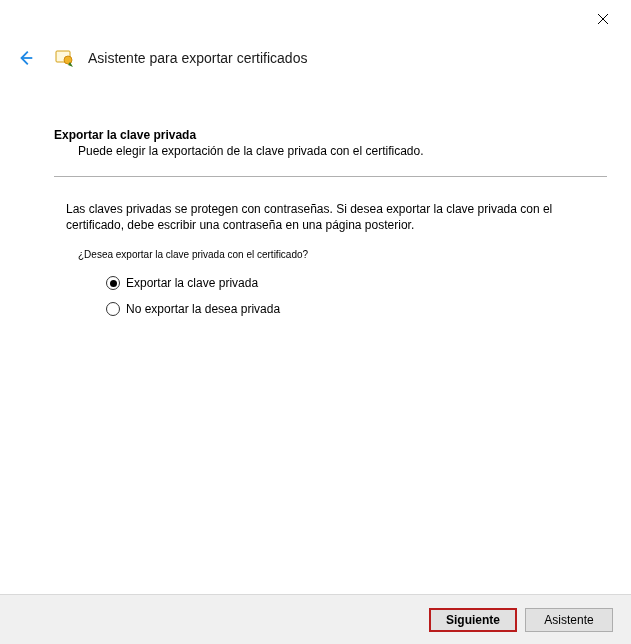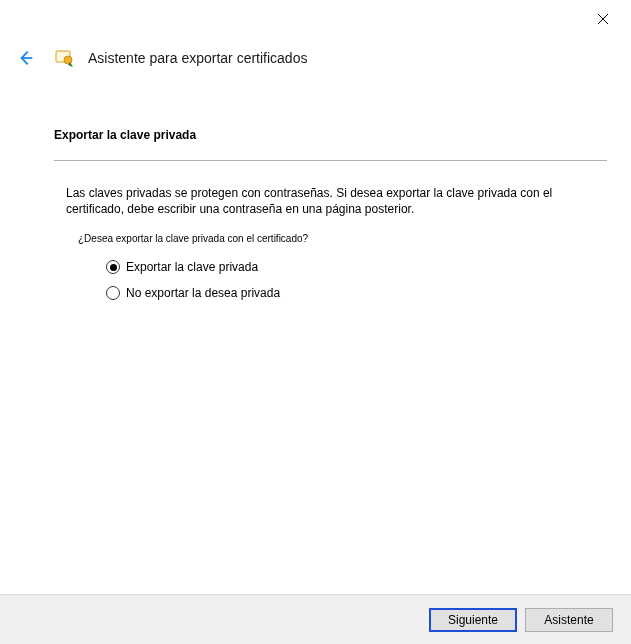--- a/index.html
+++ b/index.html
@@ -137,22 +137,23 @@
       min-width: 88px;
       height: 24px;
       font-size: 12px;
       font-family: inherit;
       background: #e1e1e1;
       border: 1px solid #adadad;
       cursor: pointer;
       padding: 0 14px;
     }
     .btn.primary {
-      border: 2px solid #1d4ed8;
+      border: 2px solid #b91c1c;
       background: #e1e1e1;
+      font-weight: bold;
     }
   </style>
 </head>
 <body>
 
 <button class="close-btn" aria-label="Close">
   <svg viewBox="0 0 12 12">
     <line x1="1" y1="1" x2="11" y2="11" stroke="#000" stroke-width="1"></line>
     <line x1="11" y1="1" x2="1" y2="11" stroke="#000" stroke-width="1"></line>
   </svg>
@@ -170,20 +171,21 @@
       <rect x="2" y="4" width="14" height="11" rx="1" fill="#fff8dc" stroke="#d4a016" stroke-width="1"></rect>
       <circle cx="14" cy="13" r="4" fill="#f0b429" stroke="#c77e00" stroke-width="0.8"></circle>
       <path d="M16 15 L19 20 L14 18" fill="#3b7d23"></path>
     </svg>
   </div>
   <div class="wizard-title">Asistente para exportar certificados</div>
 </div>
 
 <div class="content">
   <div class="section-heading">Exportar la clave privada</div>
+  <div class="section-sub">Puede elegir la exportación de la clave privada con el certificado.</div>
   <hr class="hr">
   <div class="body-text">Las claves privadas se protegen con contraseñas. Si desea exportar la clave privada con el certificado, debe escribir una contraseña en una página posterior.</div>
   <div class="question">¿Desea exportar la clave privada con el certificado?</div>
 
   <div class="radio-group">
     <label class="radio-row">
       <span class="radio checked"></span>
       <span class="radio-label">Exportar la clave privada</span>
     </label>
     <label class="radio-row">

